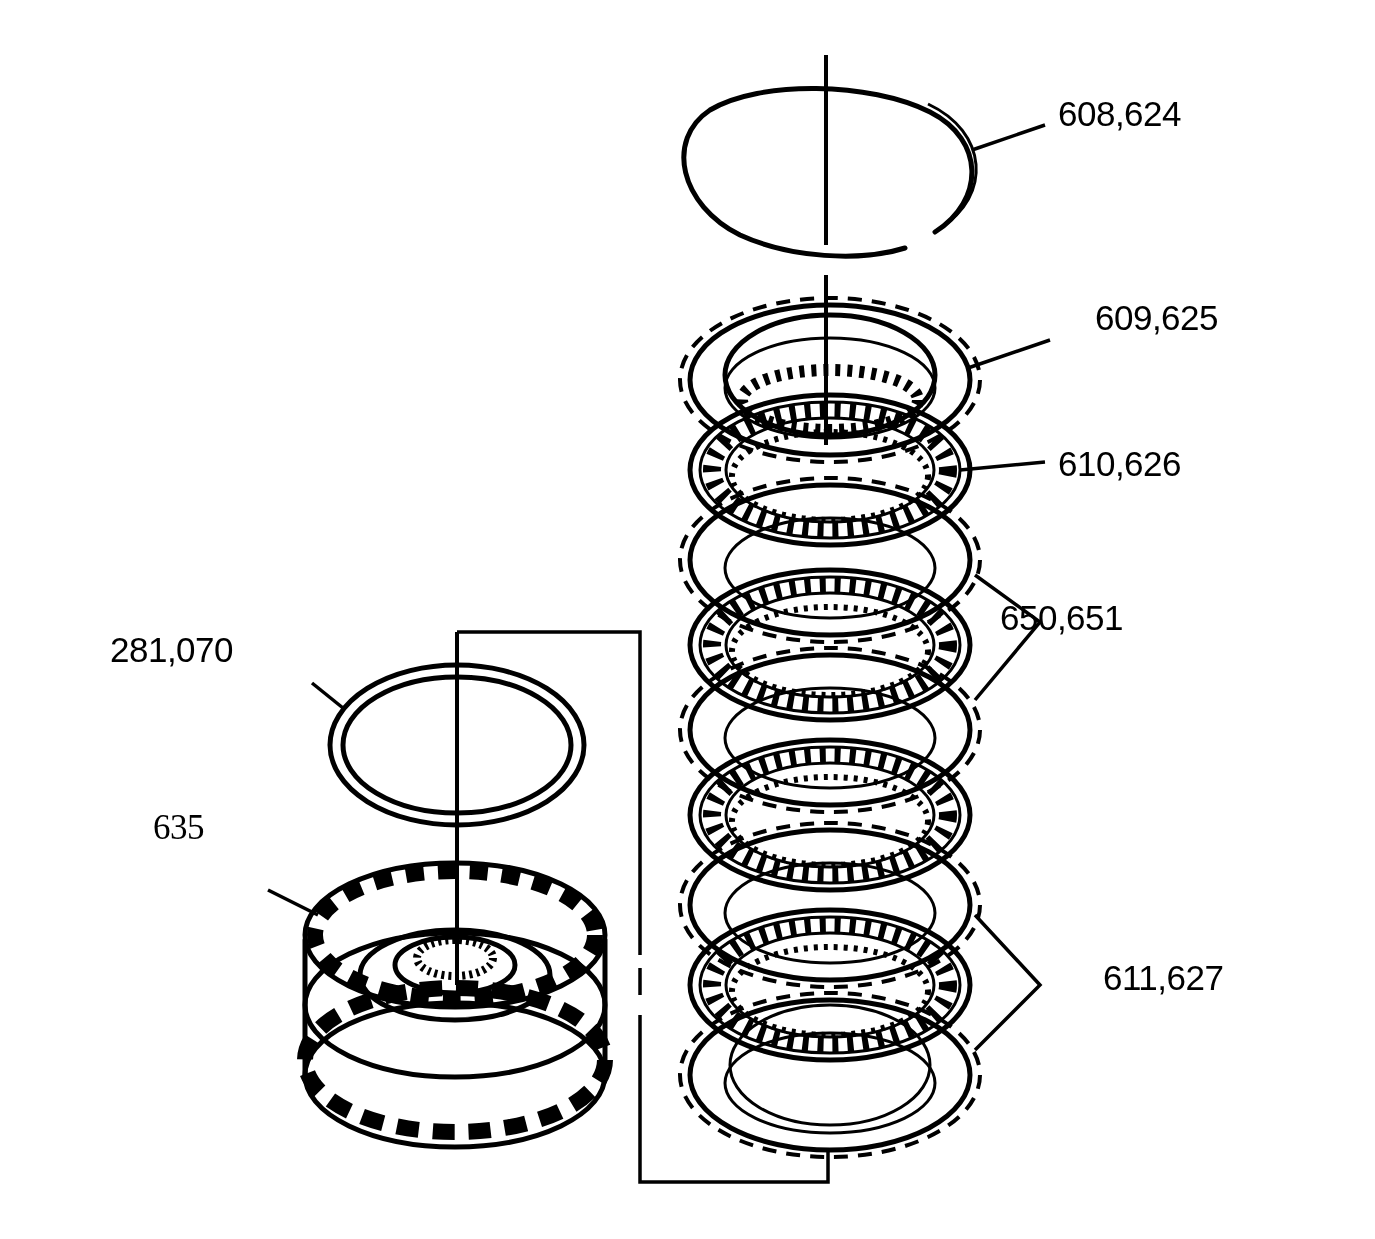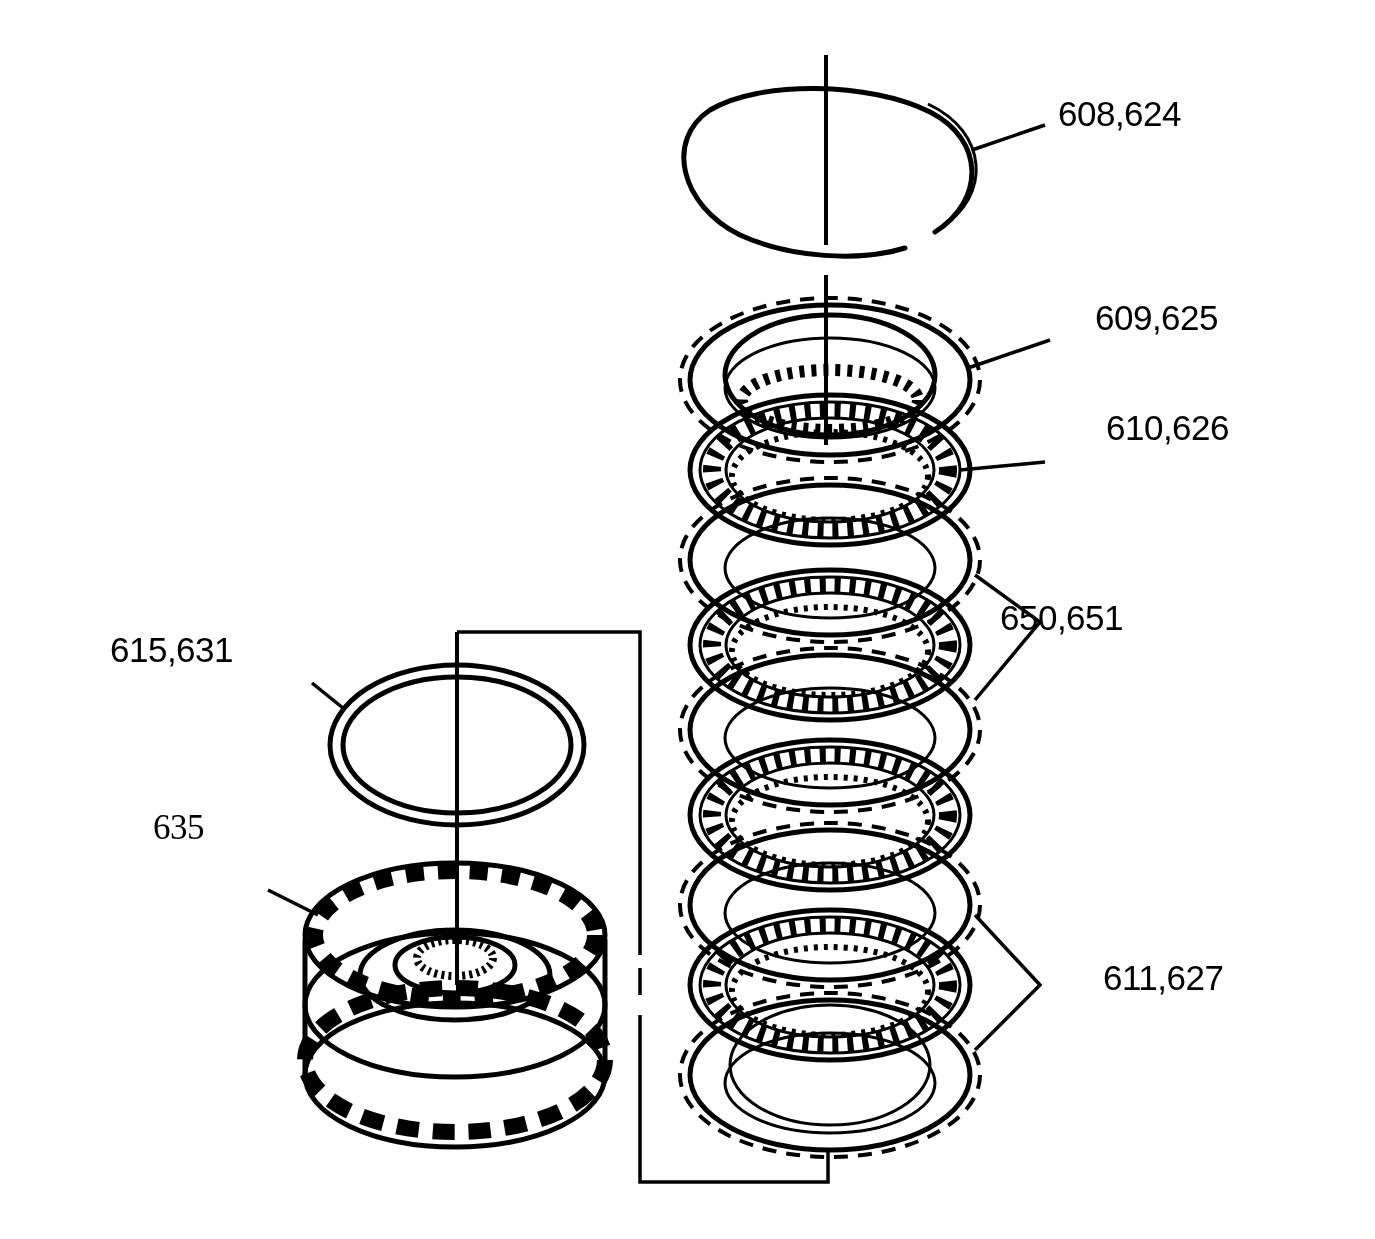--- a/index.html
+++ b/index.html
@@ -100,17 +100,17 @@
     <ellipse cx="455" cy="975" rx="95" ry="45" class="stroke"></ellipse>
     <ellipse cx="455" cy="965" rx="60" ry="28" class="stroke"></ellipse>
     <ellipse cx="455" cy="958" rx="38" ry="18" fill="none" stroke="#000" stroke-width="8" stroke-dasharray="3 4"></ellipse>
     <line class="leader" x1="268" y1="890" x2="318" y2="915"></line>
   </g>
   <line x1="457" y1="880" x2="457" y2="985" stroke="#000" stroke-width="4"></line>
 </svg>
 
 <div class="lbl" style="left:1058px;top:96px;">608,624</div>
 <div class="lbl" style="left:1057px;top:300px;margin-left:38px;">609,625</div>
-<div class="lbl" style="left:1058px;top:410px;margin-left:48px;">610,626</div>
+<div class="lbl" style="left:1058px;top:446px;">610,626</div>
 <div class="lbl" style="left:1000px;top:600px;">650,651</div>
 <div class="lbl" style="left:1063px;top:960px;margin-left:40px;">611,627</div>
-<div class="lbl" style="left:110px;top:632px;">615,631</div>
+<div class="lbl" style="left:110px;top:632px;">281,070</div>
 <div class="lbl" style="left:153px;top:810px;font-family:Liberation Serif, serif;">635</div>
 
 </body></html>

